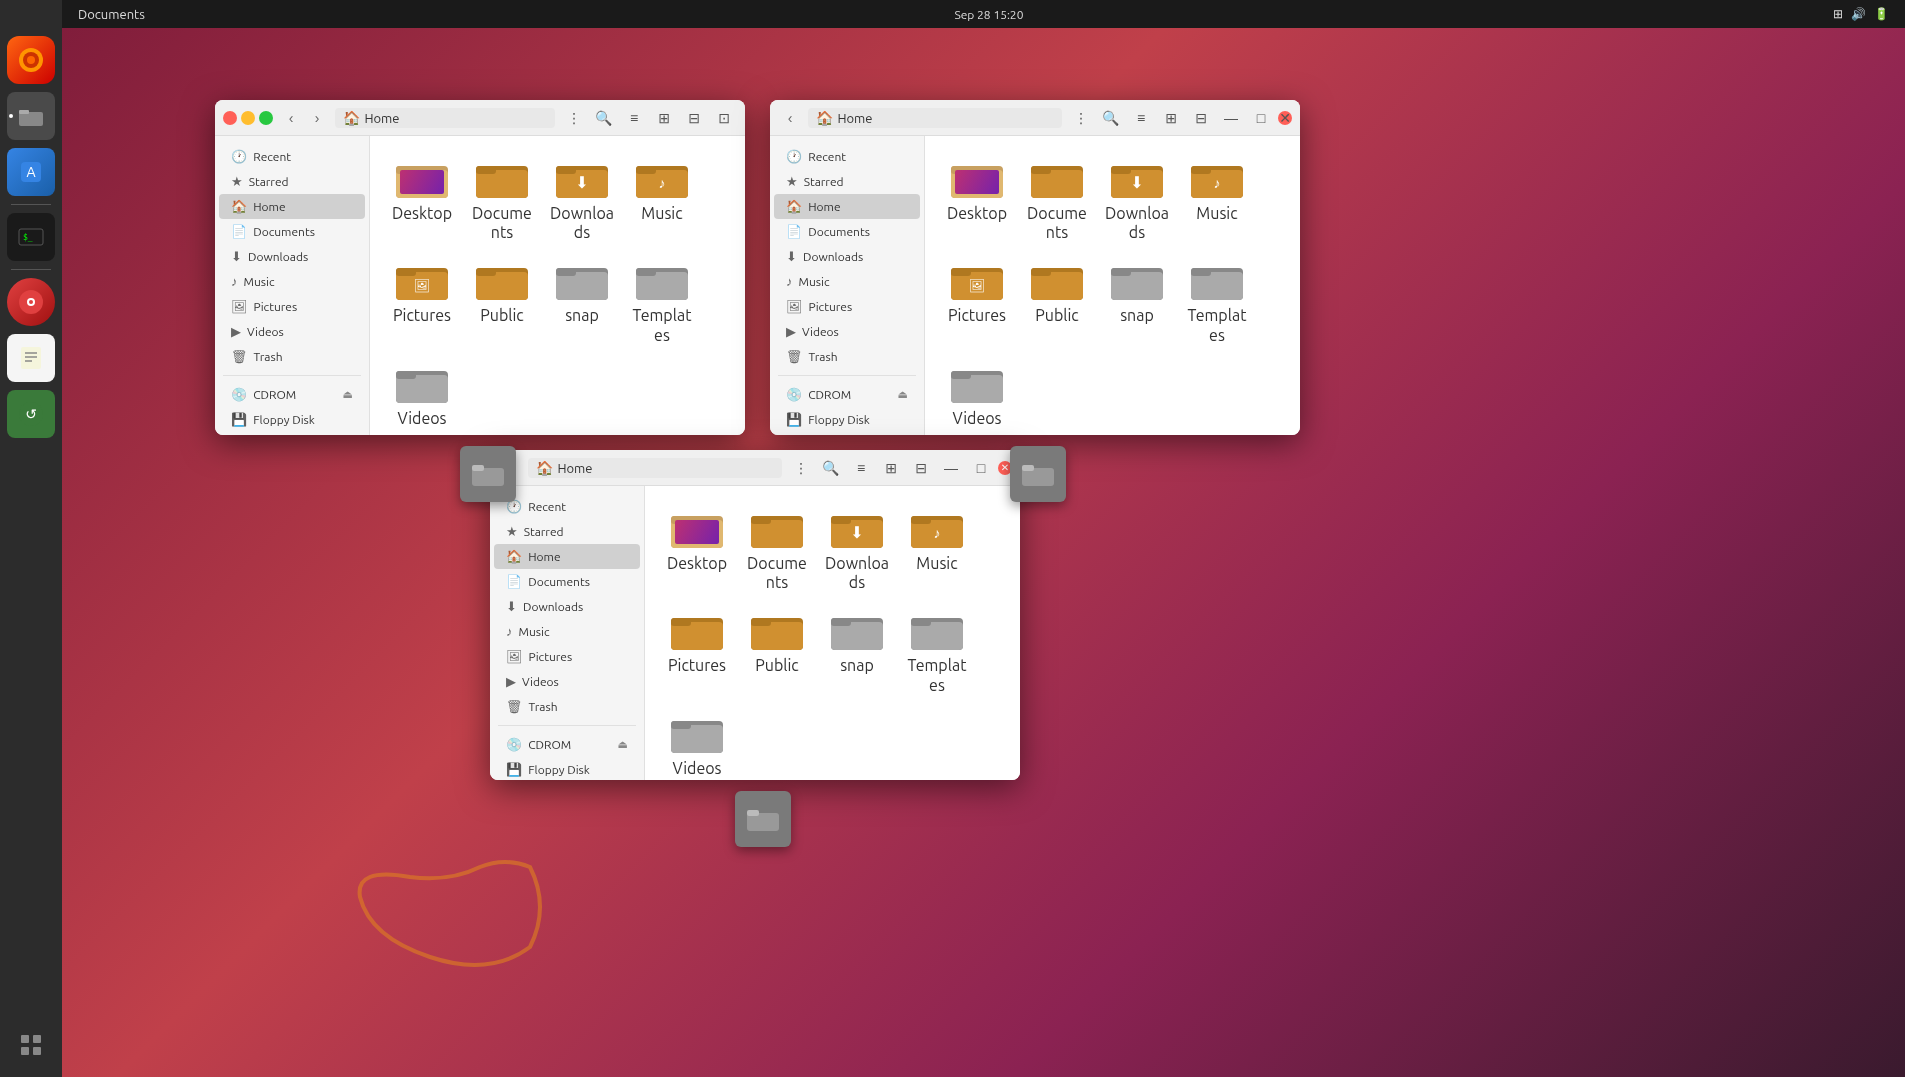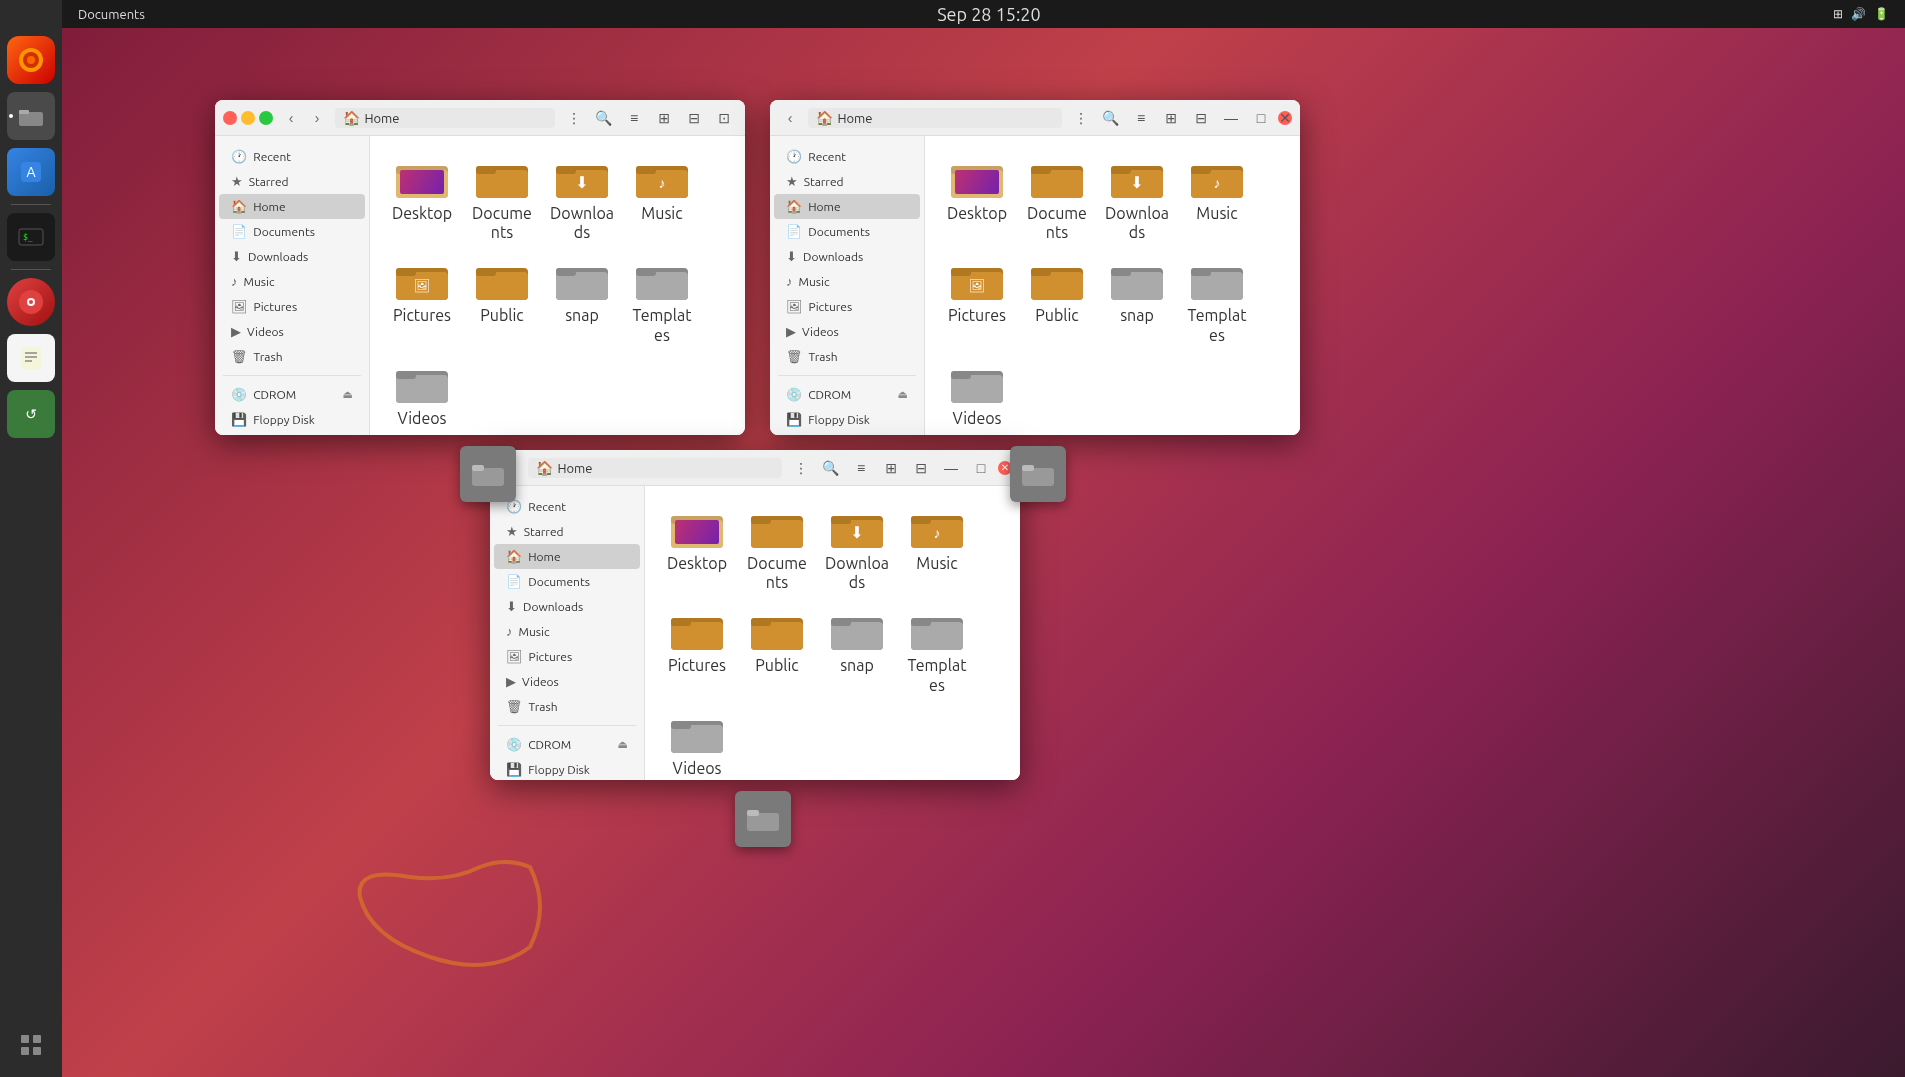--- a/index.html
+++ b/index.html
@@ -314,21 +314,21 @@
       border-radius: 50%;
       position: absolute;
       left: 2px;
     }
   </style>
 </head>
 <body>
 
 <div class="top-bar">
   <span style="color:#ddd;font-size:13px;cursor:pointer;">Documents</span>
-  <span style="color:#ddd;font-size:18px;">Sep 28  15:20</span>
+  <span style="color:#ddd;font-size:12px;">Sep 28  15:20</span>
   <div style="display:flex;align-items:center;gap:8px;color:#ddd;font-size:12px;">
     <span>⊞</span>
     <span>🔊</span>
     <span>🔋</span>
   </div>
 </div>
 
 <div class="taskbar">
   <div style="height:28px;width:100%;"></div>
 

